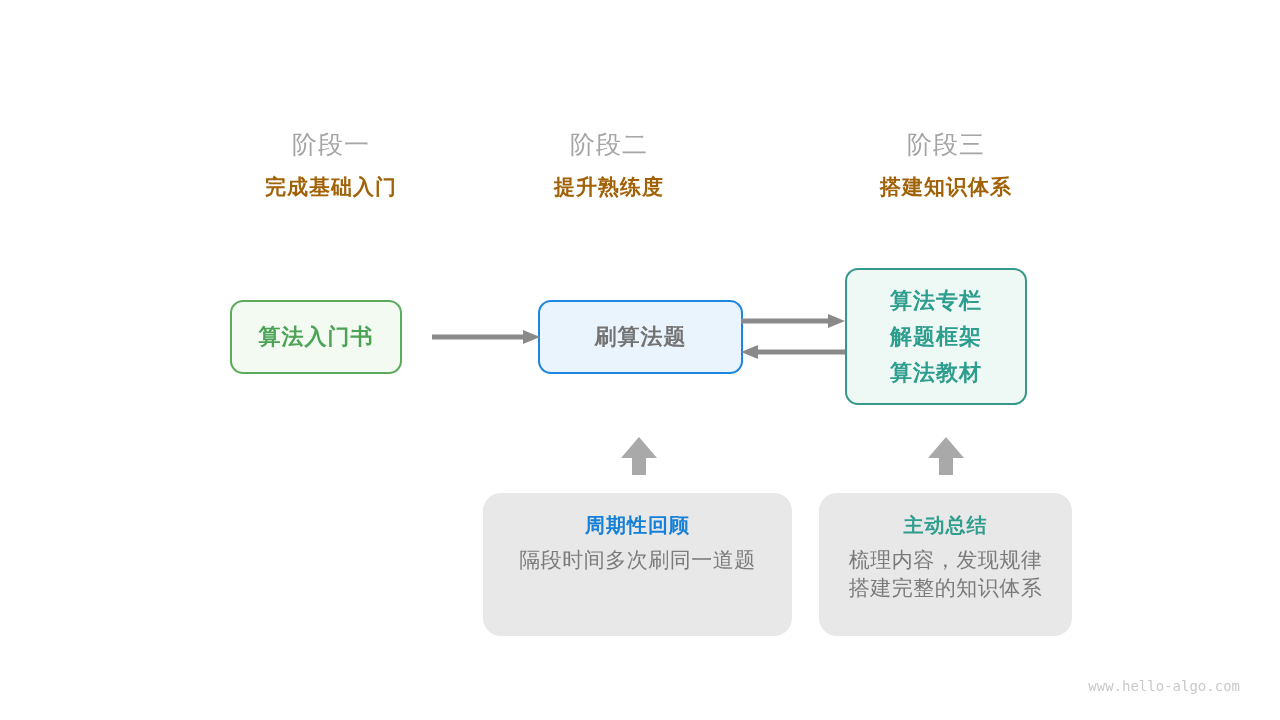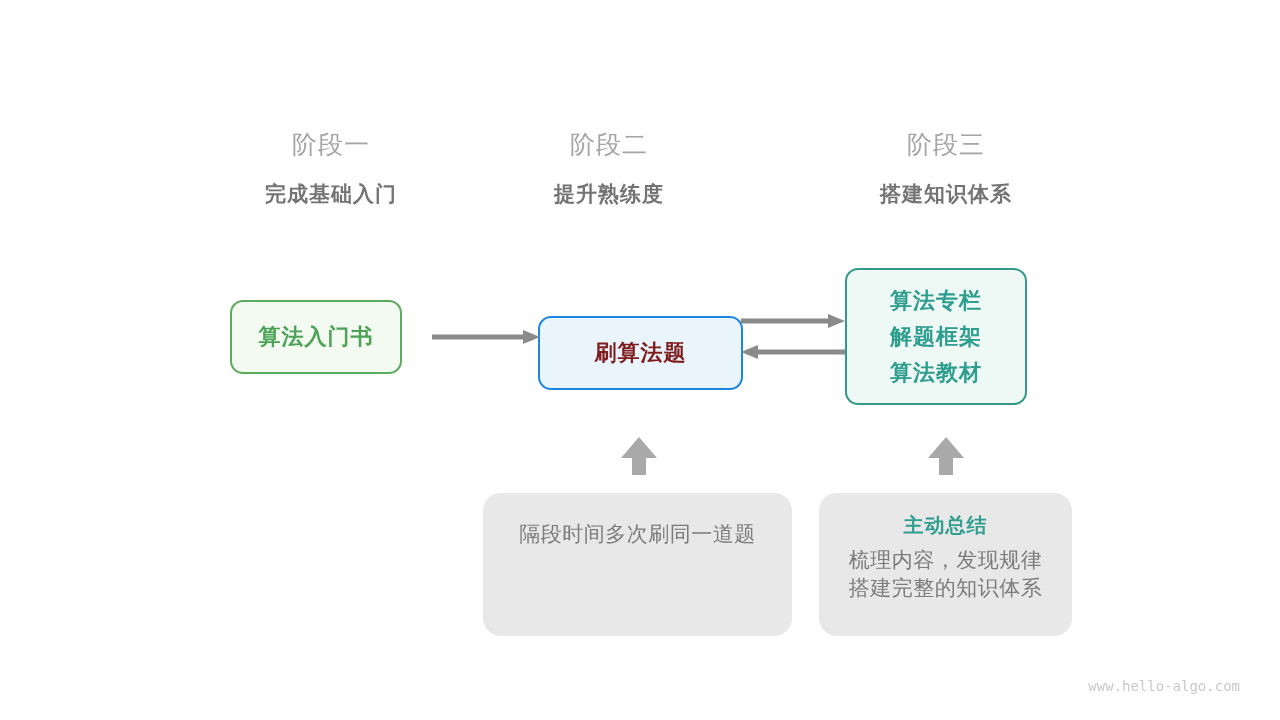--- a/index.html
+++ b/index.html
@@ -5,32 +5,32 @@
   html,body{margin:0;padding:0;background:#ffffff;}
   body{
     width:1280px;height:720px;position:relative;overflow:hidden;
     font-family:"Liberation Sans","DejaVu Sans",sans-serif;
   }
   .canvas{position:absolute;inset:0;}
 
   
   .stage{position:absolute;top:130px;width:220px;text-align:center;}
   .stage-title{font-size:25px;color:#a5a5a5;line-height:28px;letter-spacing:1px;}
-  .stage-subtitle{font-size:21px;font-weight:bold;color:#737373;line-height:24px;margin-top:24px;letter-spacing:1px;}
+  .stage-subtitle{font-size:21px;font-weight:bold;color:#a16207;line-height:24px;margin-top:17px;letter-spacing:1px;}
 
   
   .node{
     position:absolute;border-radius:13px;box-sizing:border-box;
     display:flex;flex-direction:column;align-items:center;justify-content:center;
     font-weight:bold;font-size:22px;letter-spacing:1px;
   }
   .node-green{left:230px;top:300px;width:172px;height:74px;
     background:#f2faf2;border:2.5px solid #5caa5c;color:#4ca355;}
   .node-blue{left:538px;top:300px;width:205px;height:74px;
-    background:#e9f4fd;border:2.5px solid #1d86e0;color:#7f1d1d;margin-top:16px;}
+    background:#e9f4fd;border:2.5px solid #1d86e0;color:#737373;}
   .node-teal{left:845px;top:268px;width:182px;height:137px;
     background:#eef8f5;border:2.5px solid #35998a;color:#2d9d8d;}
   .node-teal .node-line{line-height:36px;}
 
   
   .arrow{position:absolute;}
 
   
   .note{
     position:absolute;top:493px;height:143px;background:#e8e8e8;
@@ -94,20 +94,21 @@
   </svg>
 
   <svg class="arrow" style="left:621px;top:437px;" width="36" height="38" viewBox="0 0 36 38">
     <polygon points="18,0 36,21 25,21 25,38 11,38 11,21 0,21" fill="#a9a9a9"></polygon>
   </svg>
   <svg class="arrow" style="left:928px;top:437px;" width="36" height="38" viewBox="0 0 36 38">
     <polygon points="18,0 36,21 25,21 25,38 11,38 11,21 0,21" fill="#a9a9a9"></polygon>
   </svg>
 
   <div class="note note-left">
+    <div class="note-title note-title-blue">周期性回顾</div>
     <div class="note-body">
       <div>隔段时间多次刷同一道题</div>
     </div>
   </div>
   <div class="note note-right">
     <div class="note-title note-title-teal">主动总结</div>
     <div class="note-body">
       <div>梳理内容，发现规律</div>
       <div>搭建完整的知识体系</div>
     </div>

